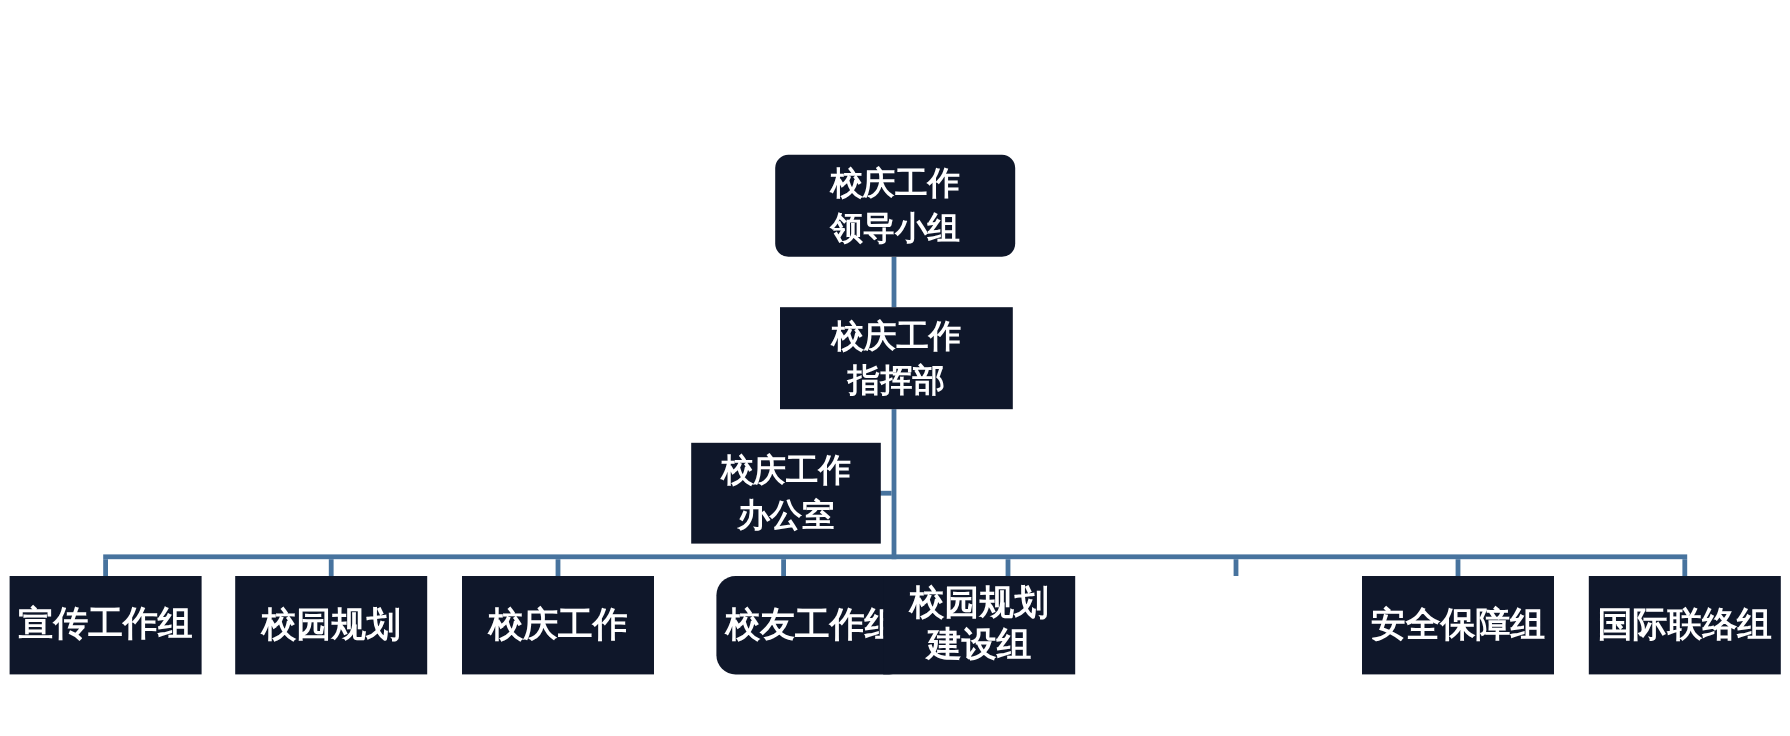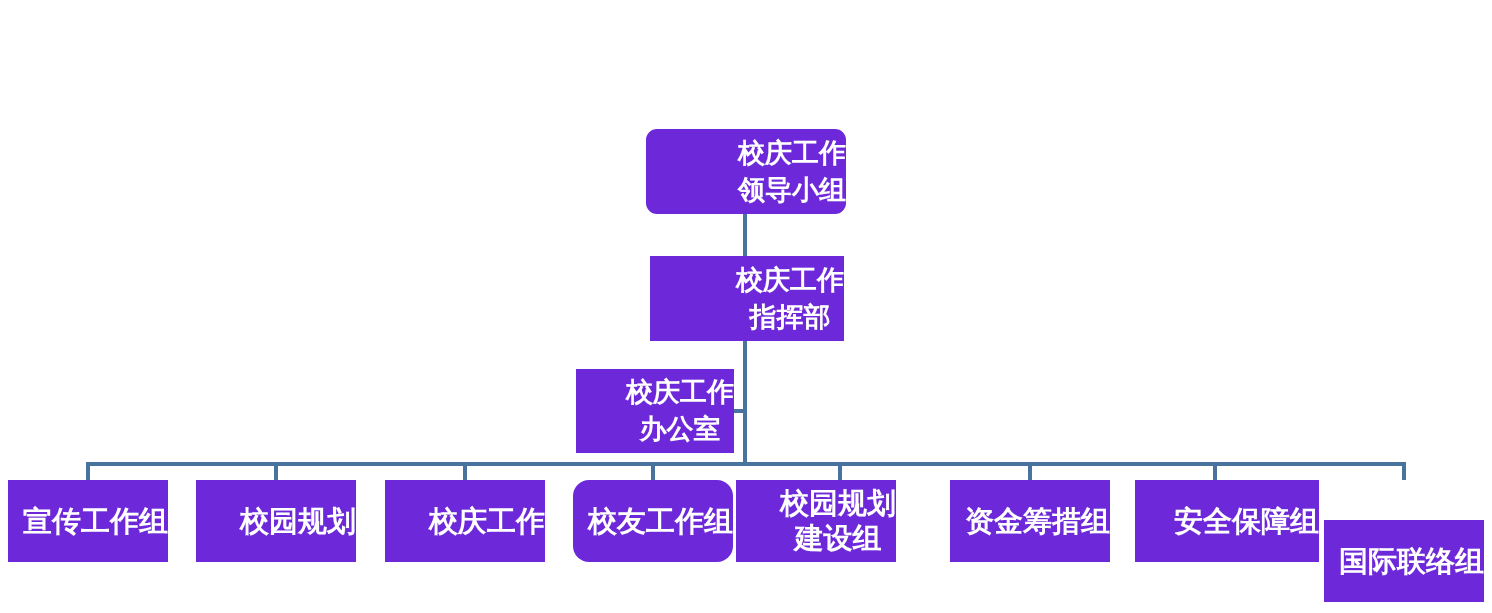--- a/index.html
+++ b/index.html
@@ -10,46 +10,46 @@
   }
   .canvas {
     position: relative;
     width: 1492px;
     height: 613px;
     background: #ffffff;
     overflow: hidden;
   }
   .node {
     position: absolute;
-    background: #6d28d9;
+    background: #0f172a;
     color: #ffffff;
     display: flex;
     align-items: center;
-    justify-content: flex-end;
+    justify-content: center;
     text-align: center;
     font-weight: 700;
   }
   .node .lbl {
     white-space: pre-line;
     display: block;
   }
   
   .lvl1 { left: 646px; top: 129px; width: 200px; height: 85px; border-radius: 11px; font-size: 27px; line-height: 37px; }
   .lvl2 { left: 650px; top: 256px; width: 194px; height: 85px; font-size: 27px; line-height: 37px; }
   .office { left: 576px; top: 369px; width: 158px; height: 84px; font-size: 27px; line-height: 37px; }
   
   .grp { top: 480px; width: 160px; height: 82px; font-size: 29px; line-height: 35px; }
-  .g1 { left: 8px; }
+  .g1 { left: 8px; font-family: Liberation Mono, monospace; }
   .g2 { left: 196px; }
   .g3 { left: 385px; }
-  .g4 { left: 573px; border-radius: 16px; }
+  .g4 { left: 597px; border-radius: 16px; }
   .g5 { left: 736px; }
   .g6 { left: 950px; }
-  .g7 { left: 1135px; padding-left: 24px; }
-  .g8 { left: 1324px; margin-top: 40px; }
+  .g7 { left: 1135px; }
+  .g8 { left: 1324px; }
   
   .conn {
     position: absolute;
     background: #47739E;
   }
   .c-l1-l2 { left: 743px; top: 214px; width: 4px; height: 42px; }
   .c-l2-bus { left: 743px; top: 341px; width: 4px; height: 125px; }
   .c-office { left: 733px; top: 409px; width: 10px; height: 4px; }
   .c-bus { left: 86px; top: 462px; width: 1320px; height: 4px; }
   .drop { top: 466px; width: 4px; height: 14px; }
@@ -102,23 +102,20 @@
   <div class="node grp g3">
     <span class="lbl">校庆工作</span>
   </div>
   <div class="node grp g4">
     <span class="lbl">校友工作组</span>
   </div>
   <div class="node grp g5">
     <span class="lbl">校园规划
 建设组</span>
   </div>
-  <div class="node grp g6">
-    <span class="lbl">资金筹措组</span>
-  </div>
   <div class="node grp g7">
     <span class="lbl">安全保障组</span>
   </div>
   <div class="node grp g8">
     <span class="lbl">国际联络组</span>
   </div>
 
 </div>
 
 </body></html>

